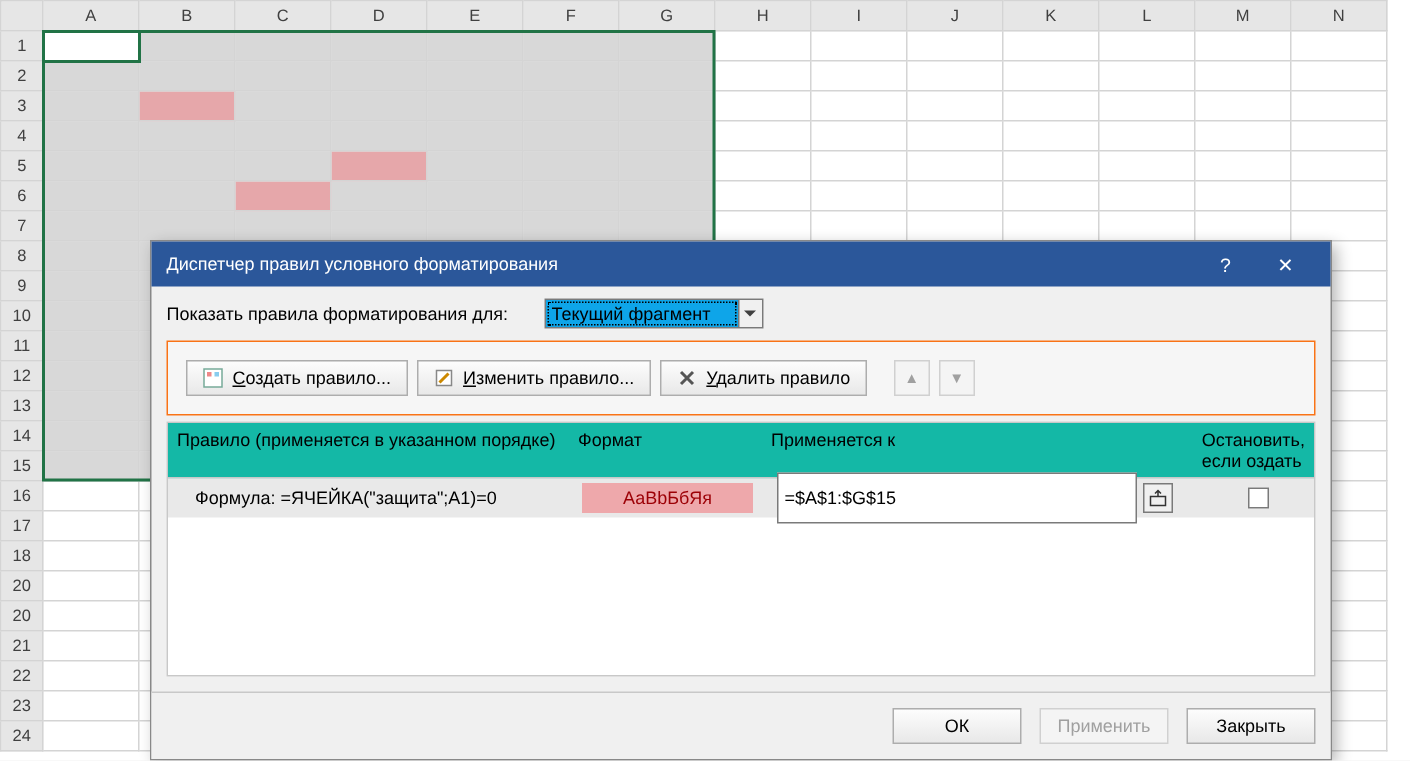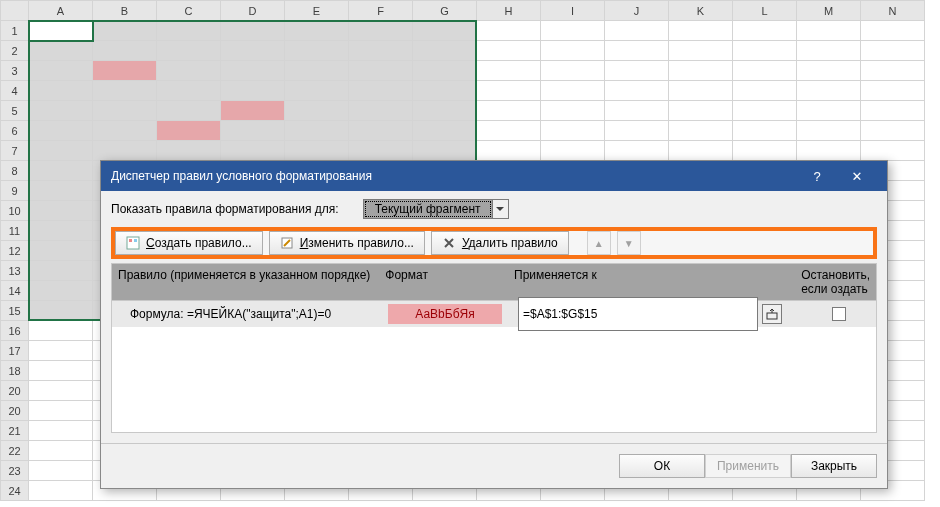--- a/index.html
+++ b/index.html
@@ -20,47 +20,47 @@
 
   
   .dialog { position: absolute; top: 160px; left: 100px; width: 788px; background: #f0f0f0; border: 1px solid #888; box-shadow: 3px 3px 10px rgba(0,0,0,0.3); }
   .titlebar { background: #2b579a; color: #fff; height: 30px; display: flex; align-items: center; padding: 0 10px; font-size: 12px; }
   .titlebar .title { flex: 1; }
   .titlebar .tb-btn { width: 40px; height: 30px; display: flex; align-items: center; justify-content: center; cursor: pointer; font-size: 13px; }
 
   .body { padding: 8px 10px 10px 10px; }
   .row1 { display: flex; align-items: center; gap: 24px; font-size: 12px; margin-bottom: 8px; }
   .combo { display: inline-flex; align-items: center; border: 1px solid #7a7a7a; background: #fff; height: 20px; }
-  .combo input { border: none; font-size: 12px; padding: 0 4px; height: 18px; width: 128px; background: #a3a3a3; outline: 1px dotted #000; outline-offset:-2px;text-align:center;}
+  .combo input { border: none; font-size: 12px; padding: 0 4px; height: 18px; width: 128px; background: #0ea5e9; outline: 1px dotted #000; outline-offset:-2px;}
   .combo .drop { width: 16px; height: 18px; border-left: 1px solid #7a7a7a; display:flex; align-items:center; justify-content:center; background:#f0f0f0; cursor:pointer;}
   .combo .drop svg { width:8px; height:8px; }
 
-  .toolbar { display:flex; gap:6px; align-items:center; border:4px solid #f97316; padding:0; background:#f6f6f6; margin-bottom:4px;}
+  .toolbar { display:flex; gap:6px; align-items:center; border:1px solid #f97316; padding:12px; background:#f6f6f6; margin-bottom:4px;}
   .btn { display:inline-flex; align-items:center; gap:6px; border:1px solid #adadad; background:linear-gradient(#fdfdfd,#e8e8e8); padding:3px 10px; font-size:12px; cursor:pointer; height:24px;}
   .btn .ico { width:14px; height:14px; display:inline-flex; align-items:center; justify-content:center; }
   .arrowsq { width:24px; height:24px; border:1px solid #d0d0d0; background:#f4f4f4; display:inline-flex; align-items:center; justify-content:center; color:#a0a0a0; font-size:10px;}
   .underline-key { text-decoration: underline; }
 
   .rules-area { border:1px solid #c8c8c8; background:#fff; height:170px; font-size:12px;}
-  .rules-hdr { display:flex; border-bottom:1px solid #c8c8c8; background:#a3a3a3; }
+  .rules-hdr { display:flex; border-bottom:1px solid #c8c8c8; background:#14b8a6; }
   .rules-hdr > div { padding:4px 6px; }
   .col-rule { width:270px; }
   .col-fmt  { width:130px; }
   .col-app  { width:290px; }
   .col-stop { flex:1; text-align:left; }
 
   .rule-row { display:flex; align-items:center; background:#e9e9e9; height:26px;}
   .rule-row > div { padding:0 6px; display:flex; align-items:center; height:100%;}
   .rule-row .col-rule { padding-left:18px;}
   .fmt-preview { width:114px; height:20px; background:#eea8ab; color:#9c0006; display:flex; align-items:center; justify-content:center; font-size:12px;}
   .app-input { border:1px solid #7a7a7a; height:20px; width:240px; font-size:12px; padding:16px 4px; background:#fff;}
   .range-btn { width:20px; height:20px; border:1px solid #7a7a7a; background:#f0f0f0; margin-left:4px; display:flex; align-items:center; justify-content:center; cursor:pointer;}
   .chk { width:14px; height:14px; border:1px solid #7a7a7a; background:#fff; margin:0 auto;}
 
-  .footer { border-top:1px solid #c8c8c8; padding:10px; display:flex; justify-content:flex-end; gap:0; background:#f0f0f0;}
+  .footer { border-top:1px solid #c8c8c8; padding:10px; display:flex; justify-content:flex-end; gap:12px; background:#f0f0f0;}
   .fbtn { border:1px solid #adadad; background:linear-gradient(#fdfdfd,#e8e8e8); width:86px; height:24px; font-size:12px; cursor:pointer;}
   .fbtn.disabled { color:#a0a0a0; border-color:#d0d0d0; background:#f4f4f4; cursor:default;}
 </style>
 </head>
 <body>
 
 <div class="sheet">
   <table class="grid">
     <tbody>
         <tr>

